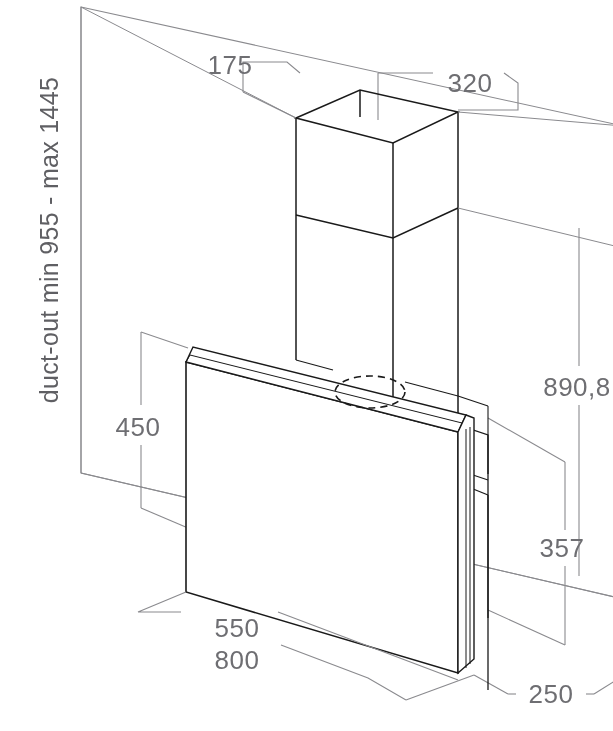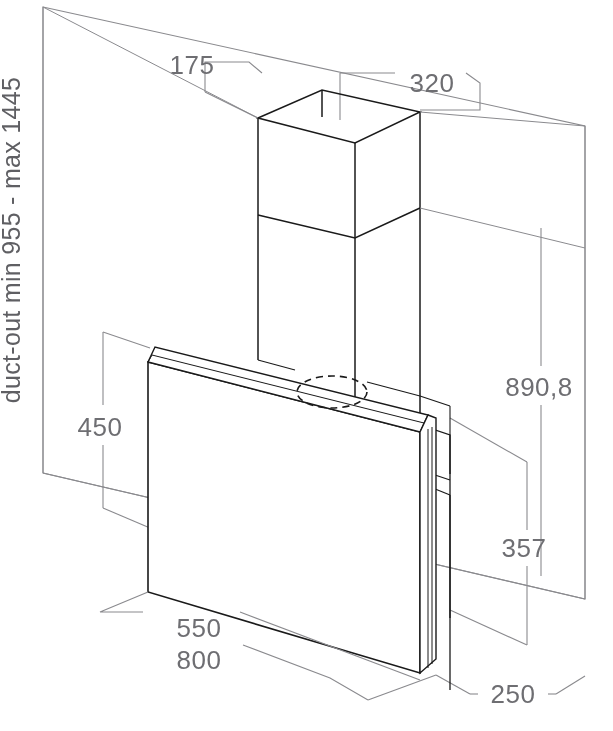--- a/index.html
+++ b/index.html
@@ -13,20 +13,21 @@
     height: 731px;
     font-family: "Liberation Sans", sans-serif;
     overflow: hidden;
     position: relative;
   }
   #drawing-root {
     position: relative;
     width: 558px;
     height: 731px;
     background: #ffffff;
+    padding-left: 38px;
   }
   svg#technical-drawing {
     display: block;
     width: 613px;
     height: 731px;
   }
   .dim-text {
     font-family: "Liberation Sans", sans-serif;
     font-size: 26px;
     fill: #6e6e72;

